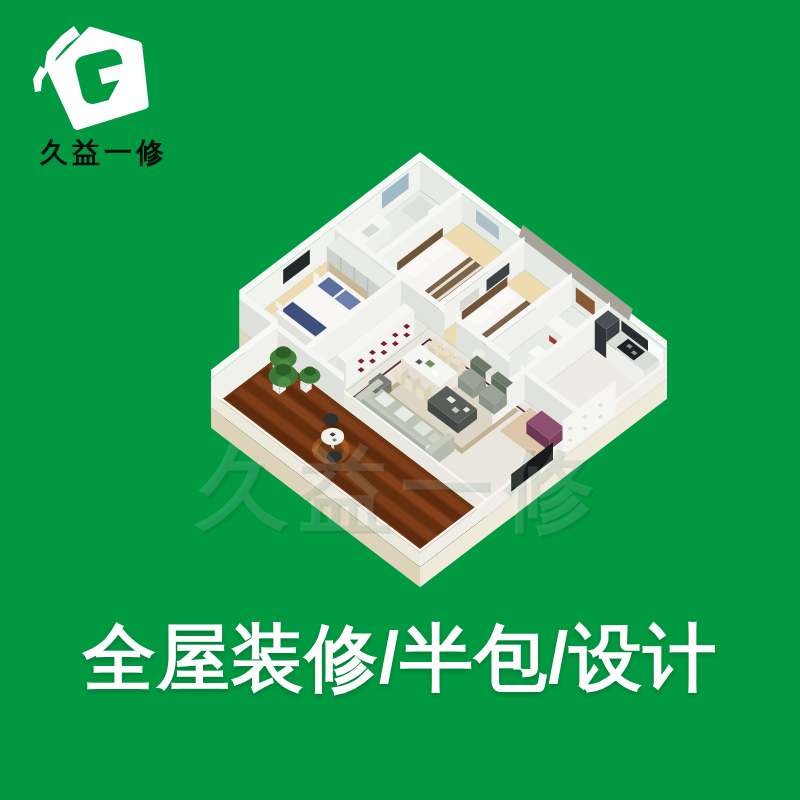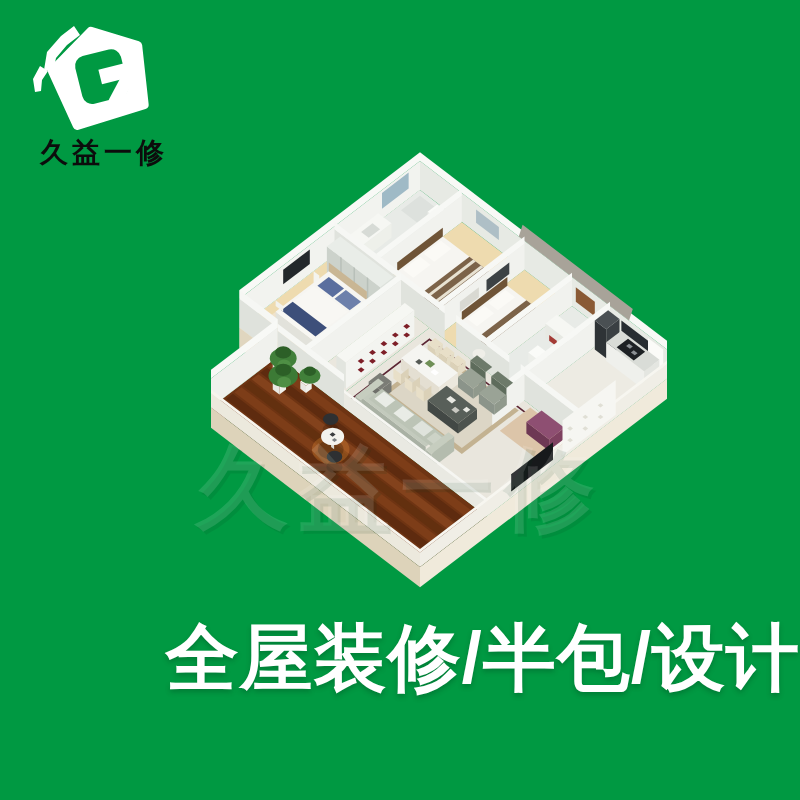--- a/index.html
+++ b/index.html
@@ -5,21 +5,21 @@
   html,body{margin:0;padding:0;}
   body{
     width:800px;height:800px;position:relative;overflow:hidden;
     background:#009942;
     font-family:"Liberation Sans",sans-serif;
   }
   .logo{position:absolute;left:14px;top:14px;width:200px;height:160px;}
   .plan{position:absolute;left:0;top:0;width:800px;height:800px;}
   .tagline{
     position:absolute;left:0;right:0;top:608px;height:110px;
-    text-align:right;font-size:73px;font-weight:800;letter-spacing:1px;
+    text-align:center;font-size:73px;font-weight:800;letter-spacing:1px;
     color:#ffffff;line-height:100px;
     text-shadow:0 3px 5px rgba(0,60,25,0.30);
     white-space:nowrap;
   }
 </style>
 </head>
 <body style="background: rgb(0, 153, 66);">
 
 <svg class="logo" viewBox="0 0 200 160">
   <g>

